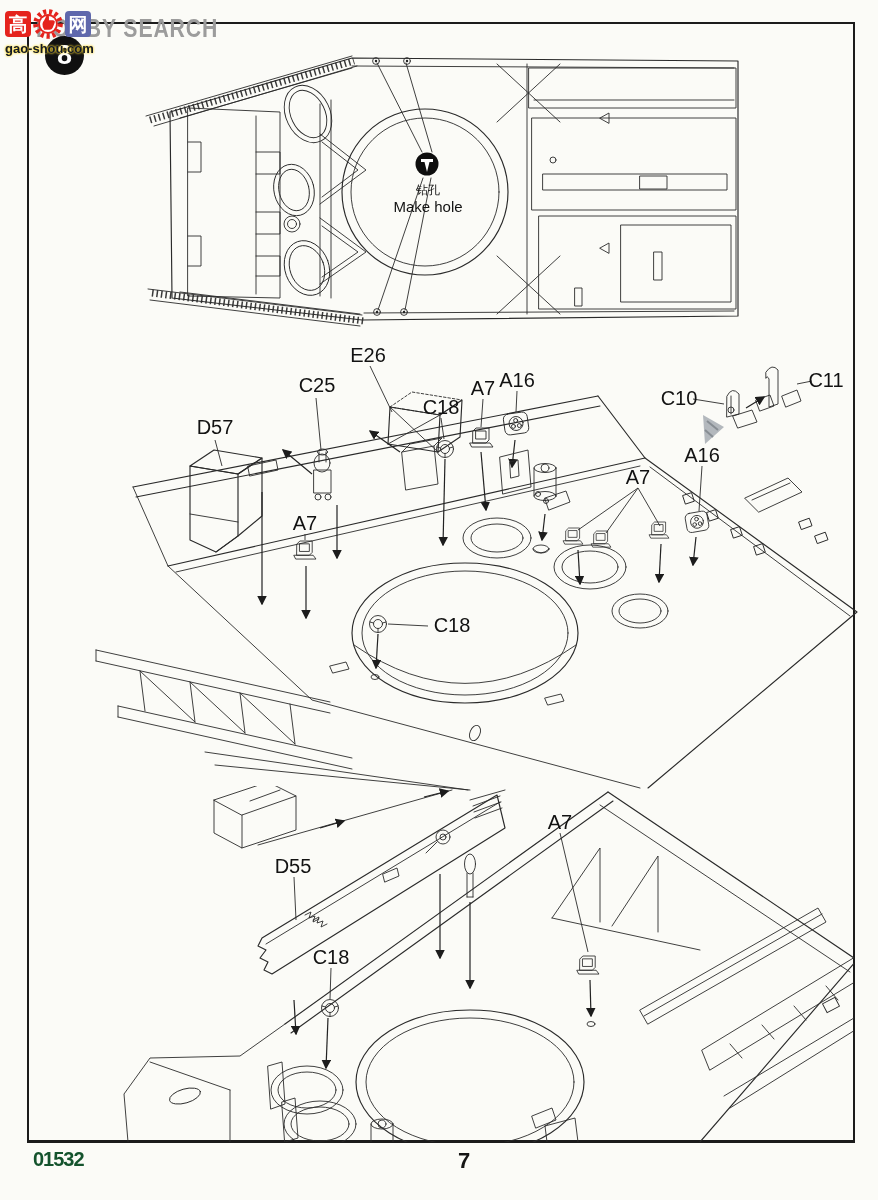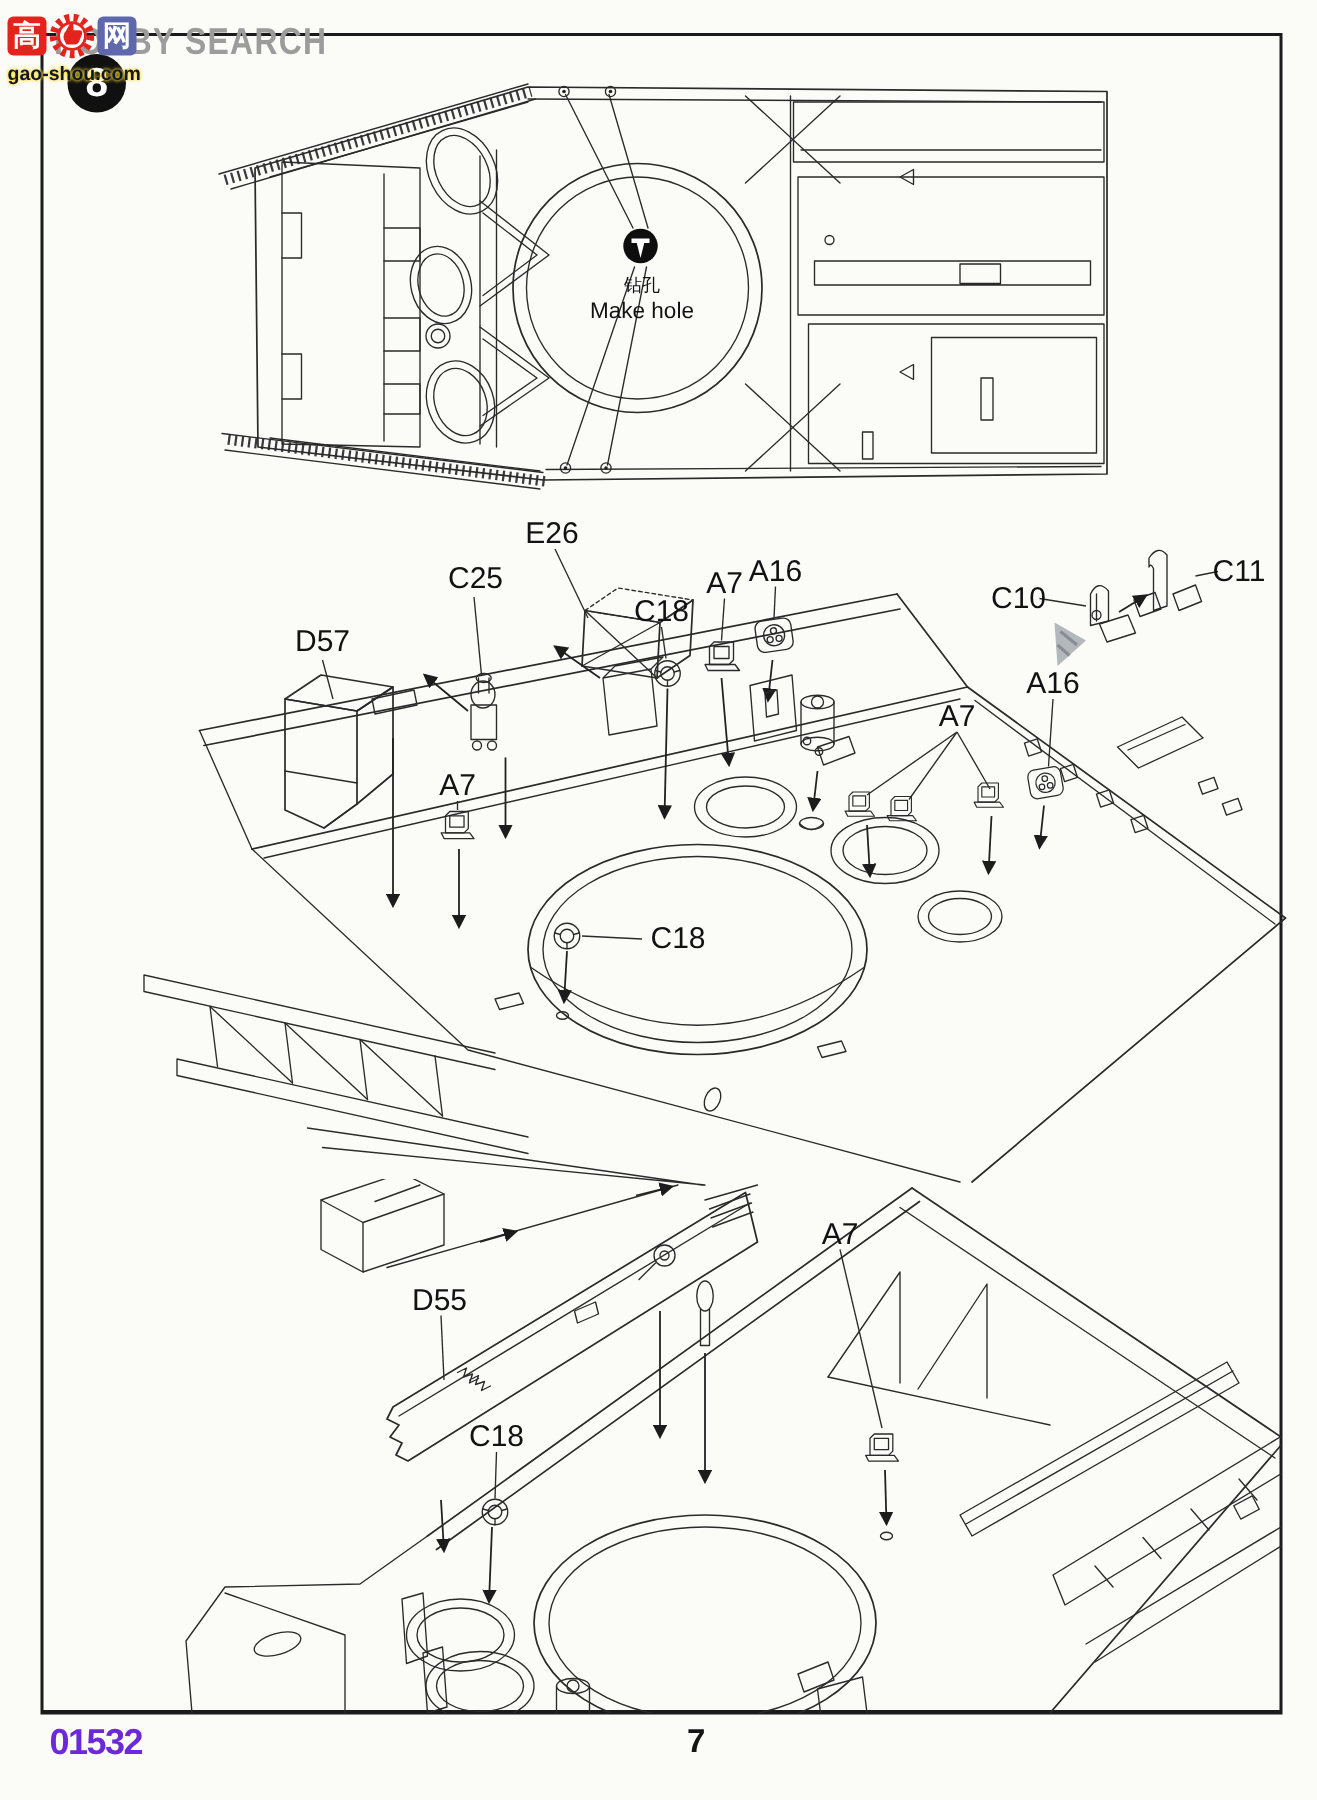--- a/index.html
+++ b/index.html
@@ -16,22 +16,22 @@
   .wm-row{display:flex;align-items:center;gap:1px;}
   .wm-box{display:inline-block;width:26px;height:26px;border-radius:4px;color:#fff;
           font-size:19px;font-weight:bold;text-align:center;line-height:27px;}
   .wm-box.red{background:#e5231d;}
   .wm-box.blue{background:#5f68ac;}
   .wm-domain{font-size:13px;font-weight:bold;color:#0f172a;letter-spacing:0;
              text-shadow:0 0 2px #ffd400,0 0 3px #ffe36e;margin-top:1px;white-space:nowrap;}
   .step-badge{position:absolute;left:45px;top:36px;width:39px;height:39px;border-radius:50%;
               background:#101010;color:#fff;z-index:4;text-align:center;}
   .step-badge span{font-size:27px;font-weight:bold;line-height:39px;}
-  .footer-kit{position:absolute;left:33px;top:1148px;font-size:24px;font-weight:bold;
-              color:#6d28d9;z-index:3;letter-spacing:-1px;}
+  .footer-kit{position:absolute;left:33px;top:1148px;font-size:20px;font-weight:bold;
+              color:#14532d;z-index:3;letter-spacing:-1px;}
   .footer-page{position:absolute;left:458px;top:1148px;font-size:22px;font-weight:bold;
                color:#151515;z-index:3;}
   
   .ln{fill:none;stroke:#2a2a2a;stroke-width:1.15;stroke-linejoin:round;stroke-linecap:round;}
   .ln2{fill:none;stroke:#2a2a2a;stroke-width:.9;stroke-linejoin:round;stroke-linecap:round;}
   .hatch{fill:none;stroke:#3a3a3a;stroke-width:7;stroke-dasharray:1.5 3;}
   .lbl{font-family:"Liberation Sans",sans-serif;font-size:20px;fill:#121212;}
   .lblc{text-anchor:middle;}
   .cn{font-size:12px;}
   .en{font-size:15px;}

